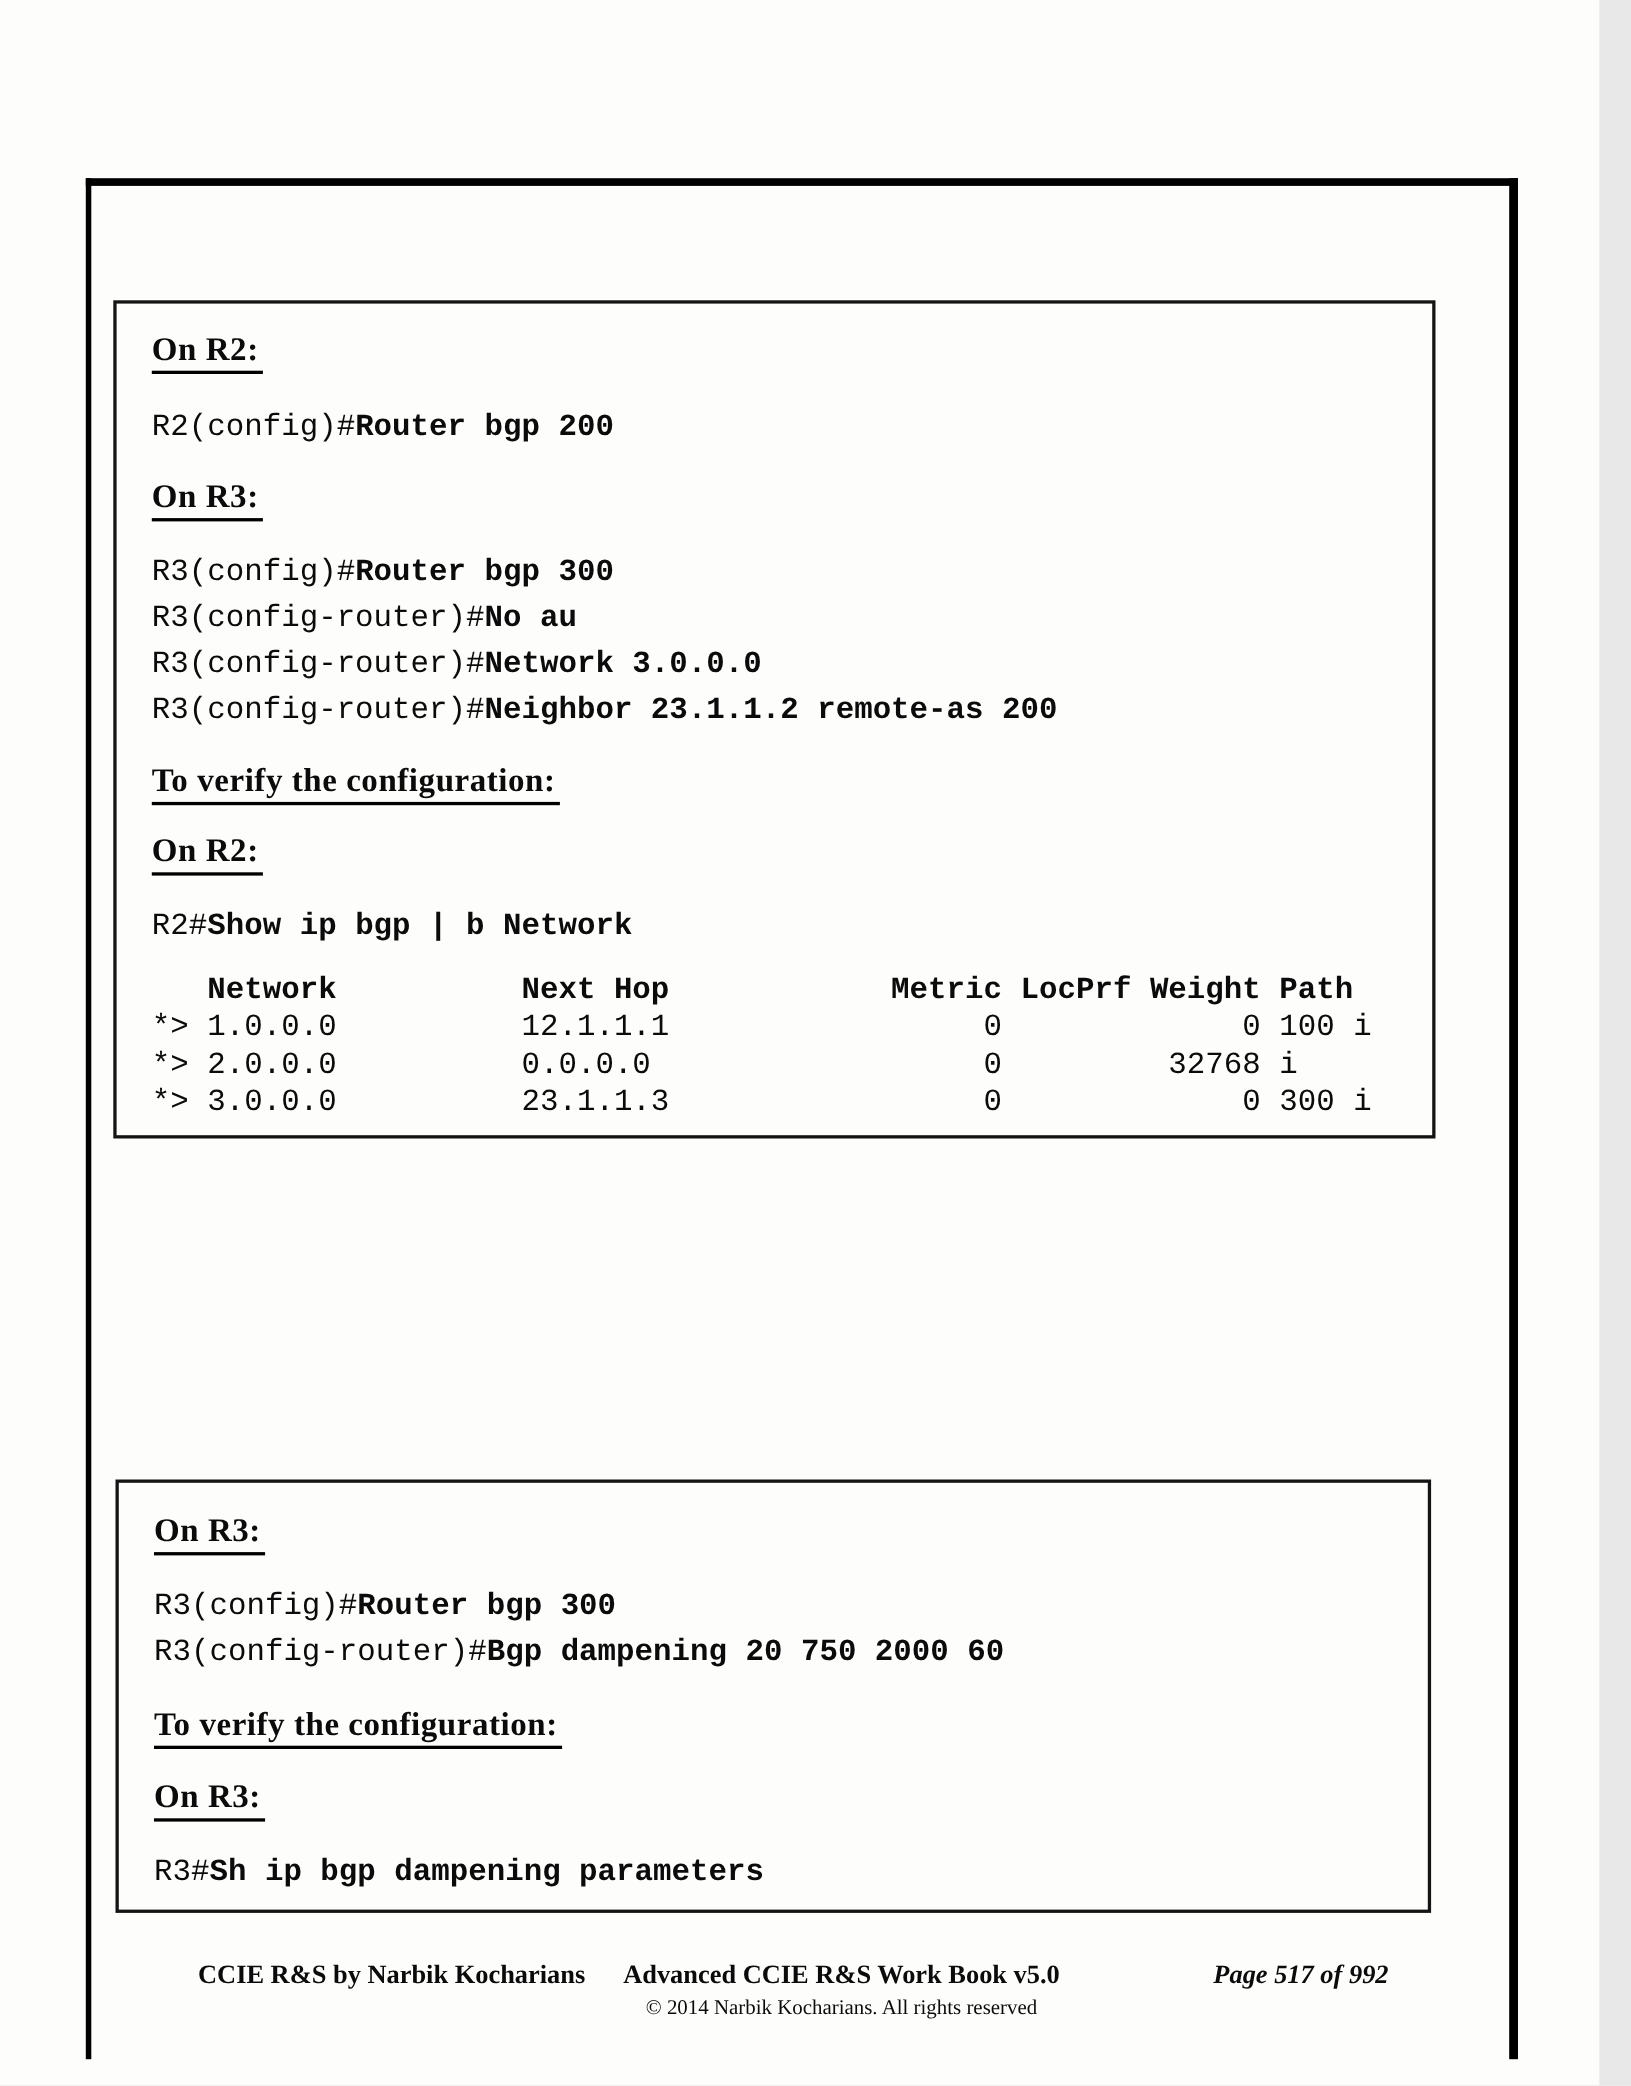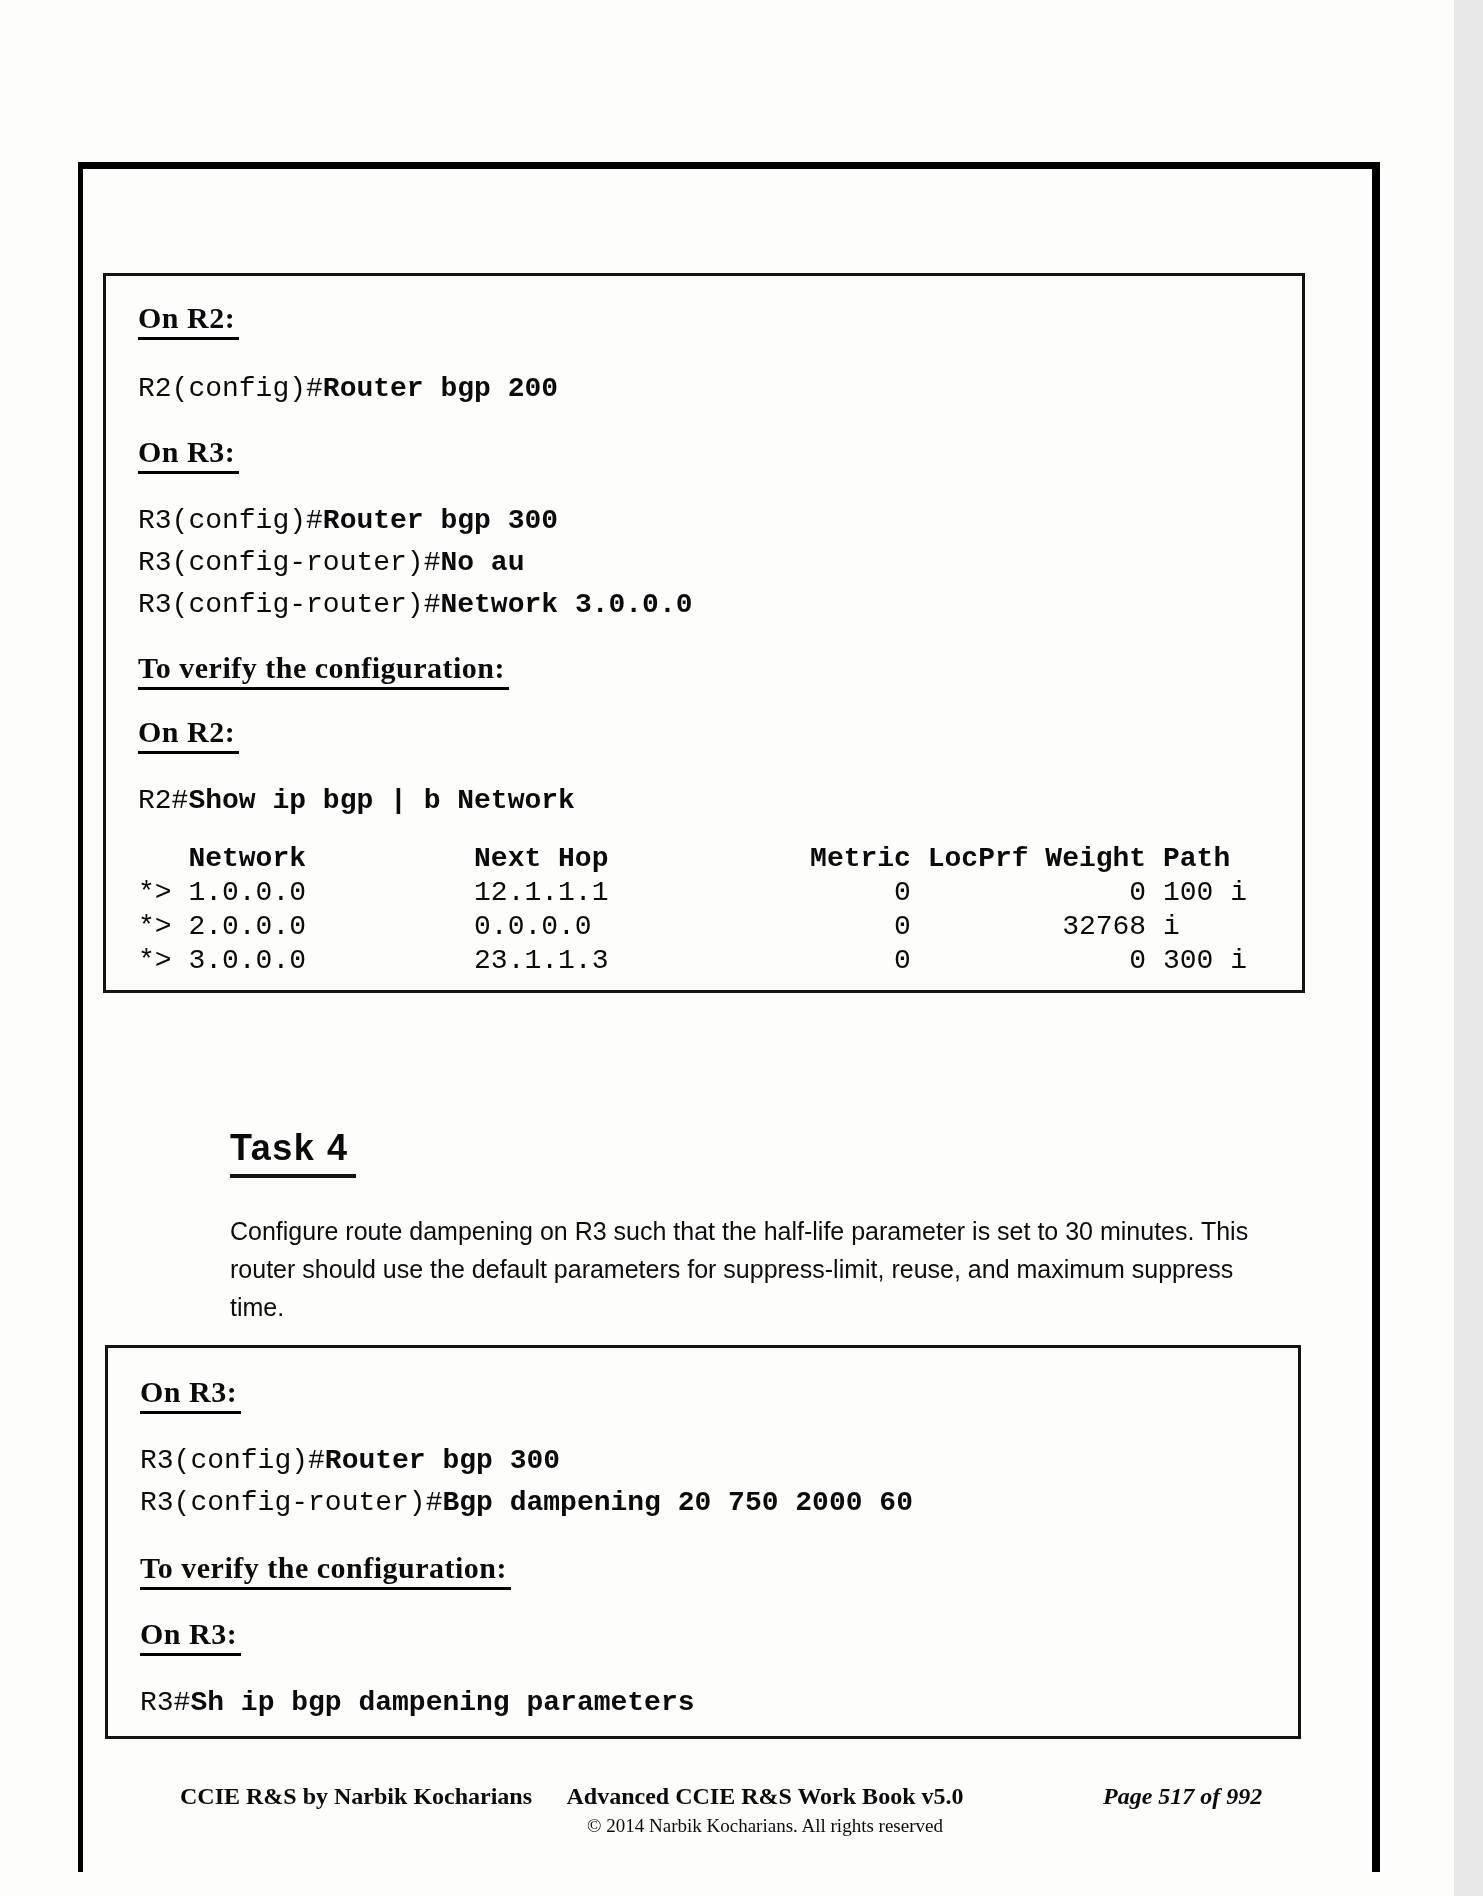--- a/index.html
+++ b/index.html
@@ -120,20 +120,21 @@
     </div>
 
     <div class="h-serif-wrap mt24">
       <span class="h-serif">On R3:</span>
     </div>
 
     <div class="code-group mt26">
       <div class="code-line"><span class="prompt">R3(config)#</span><span class="cmd">Router bgp 300</span></div>
       <div class="code-line"><span class="prompt">R3(config-router)#</span><span class="cmd">No au</span></div>
       <div class="code-line"><span class="prompt">R3(config-router)#</span><span class="cmd">Network 3.0.0.0</span></div>
+      <div class="code-line"><span class="prompt">R3(config-router)#</span><span class="cmd">Neighbor 23.1.1.2 remote-as 200</span></div>
     </div>
 
     <div class="h-serif-wrap mt24">
       <span class="h-serif">To verify the configuration:</span>
     </div>
 
     <div class="h-serif-wrap mt24">
       <span class="h-serif">On R2:</span>
     </div>
 
@@ -143,24 +144,20 @@
 
     <div class="bgp-table">
       <div class="tbl-line tbl-head">   Network          Next Hop            Metric LocPrf Weight Path</div>
       <div class="tbl-line">*&gt; 1.0.0.0          12.1.1.1                 0             0 100 i</div>
       <div class="tbl-line">*&gt; 2.0.0.0          0.0.0.0                  0         32768 i</div>
       <div class="tbl-line">*&gt; 3.0.0.0          23.1.1.3                 0             0 300 i</div>
     </div>
 
   </div>
 
-  <div class="task-section">
-    <span class="task-title">Task 4</span>
-    <div class="task-body">Configure route dampening on R3 such that the half-life parameter is set to 30 minutes. This router should use the default parameters for suppress-limit, reuse, and maximum suppress time.</div>
-  </div>
 
   <div class="code-box box2">
 
     <div class="h-serif-wrap">
       <span class="h-serif">On R3:</span>
     </div>
 
     <div class="code-group mt26">
       <div class="code-line"><span class="prompt">R3(config)#</span><span class="cmd">Router bgp 300</span></div>
       <div class="code-line"><span class="prompt">R3(config-router)#</span><span class="cmd">Bgp dampening 20 750 2000 60</span></div>

